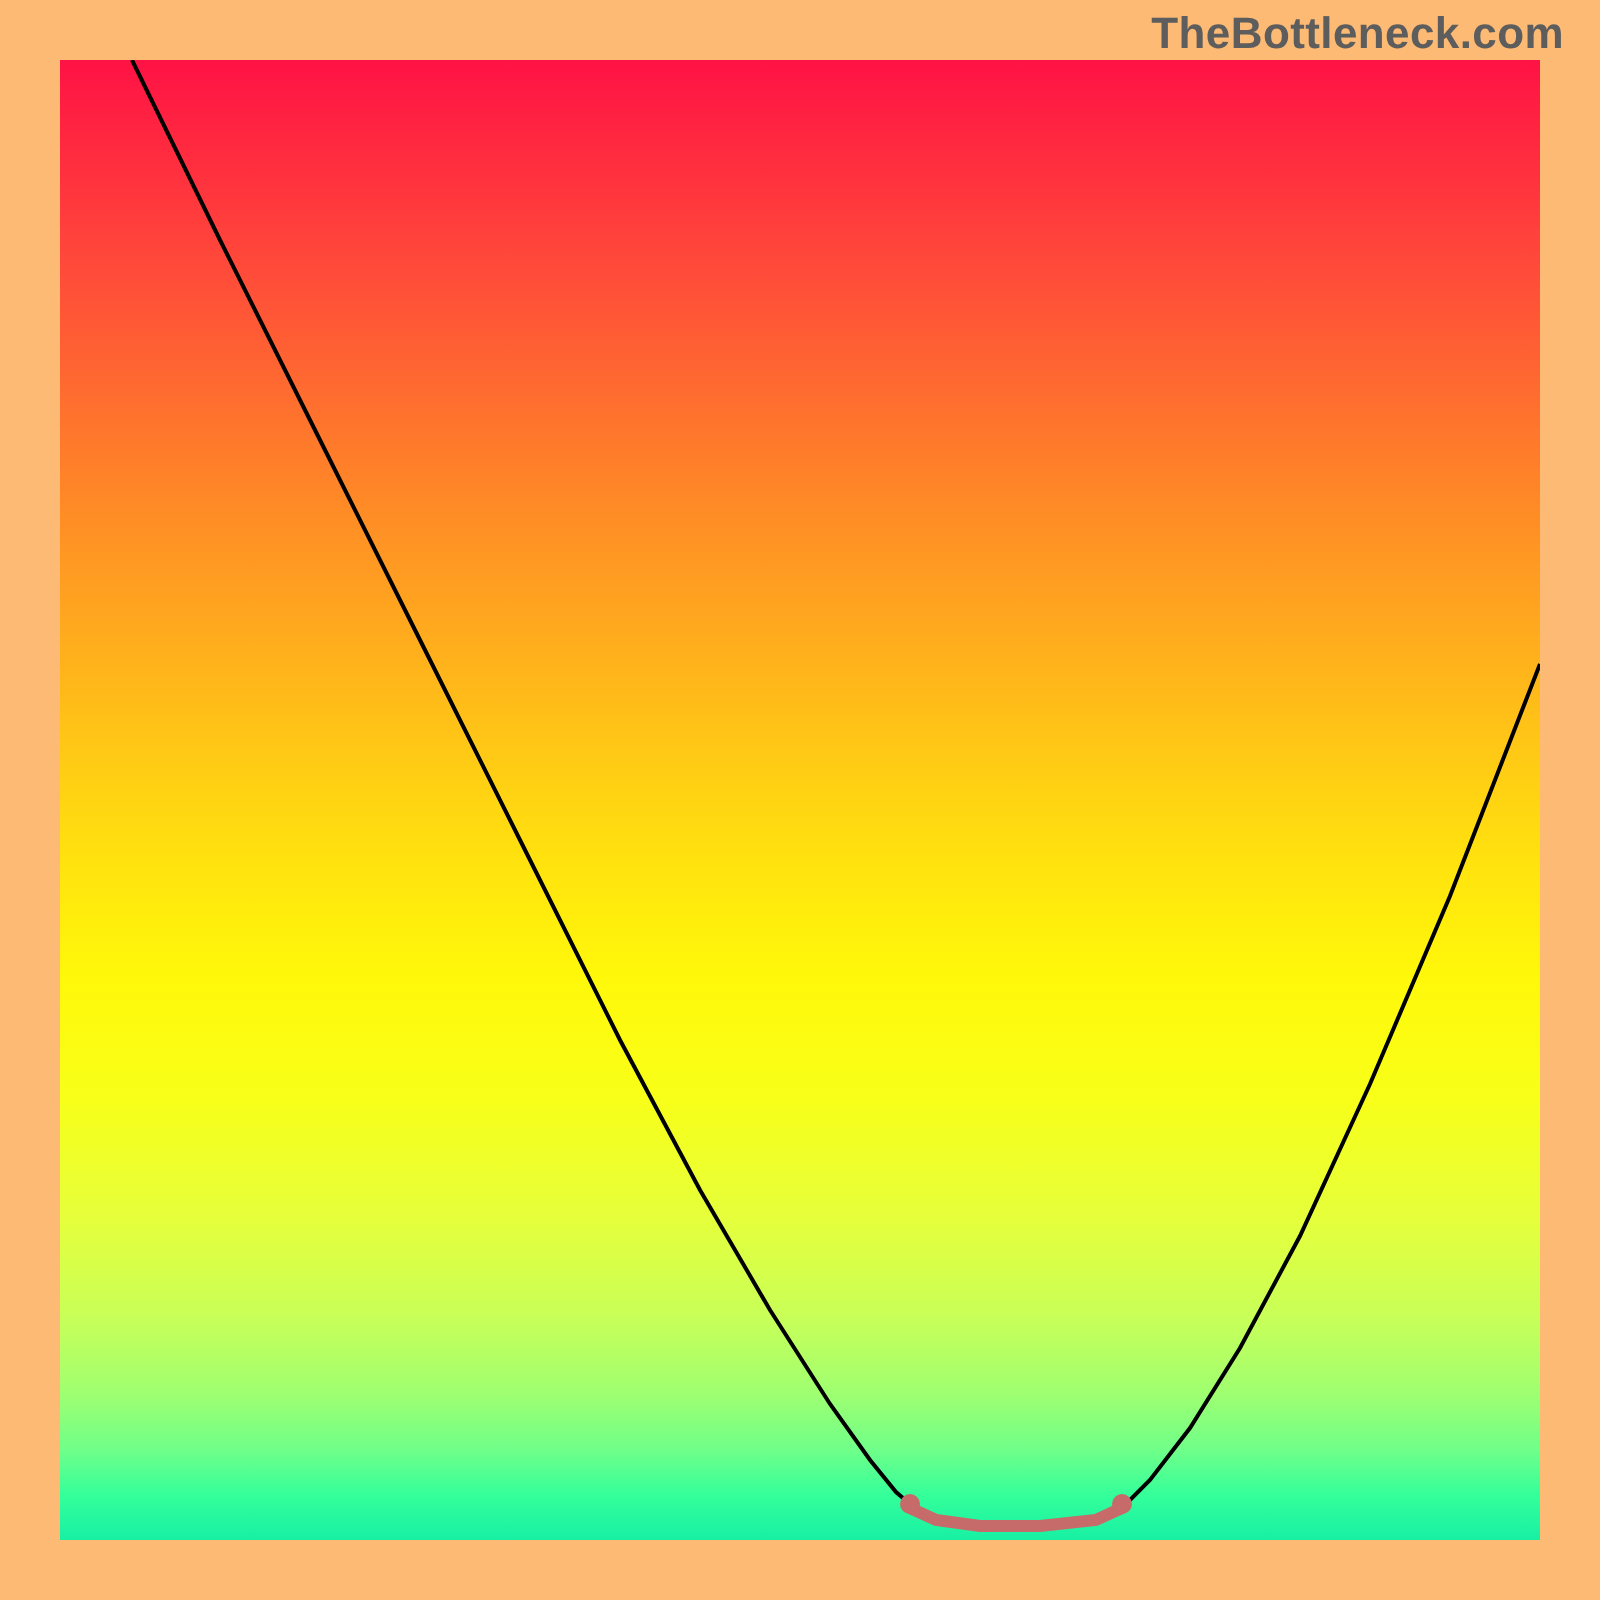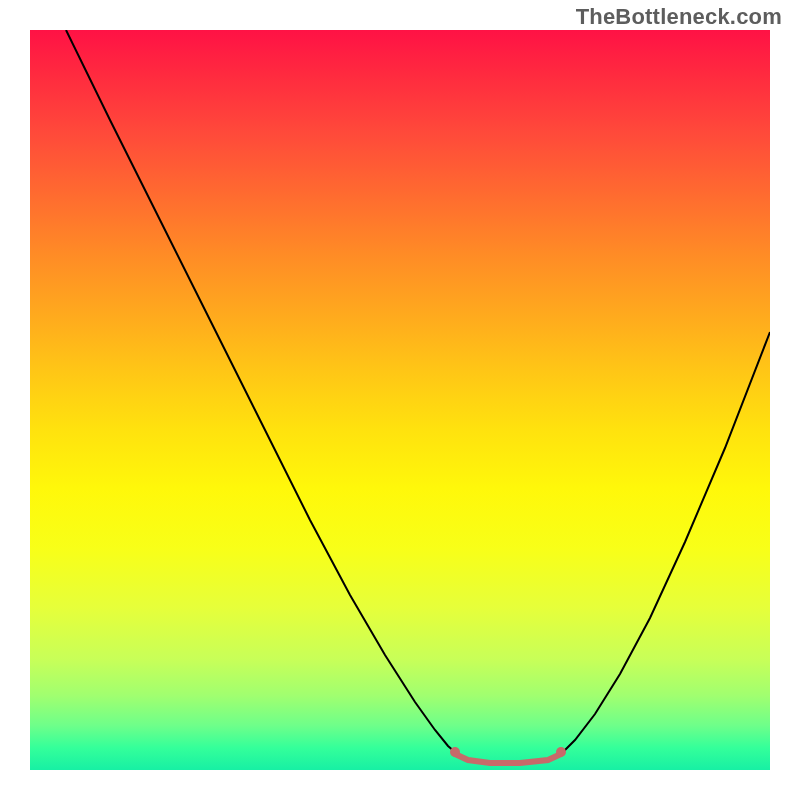--- a/index.html
+++ b/index.html
@@ -8,21 +8,21 @@
     width: 800px;
     height: 800px;
     background: #000;
     overflow: hidden;
     font-family: Arial, Helvetica, sans-serif;
   }
   .frame {
     position: relative;
     width: 800px;
     height: 800px;
-    background: #ffffff;
+    background: #fdba74;
   }
   .watermark {
     position: absolute;
     top: 4px;
     right: 18px;
     font-size: 22px;
     font-weight: 600;
     color: #5d5d5d;
     letter-spacing: 0.2px;
     z-index: 10;

